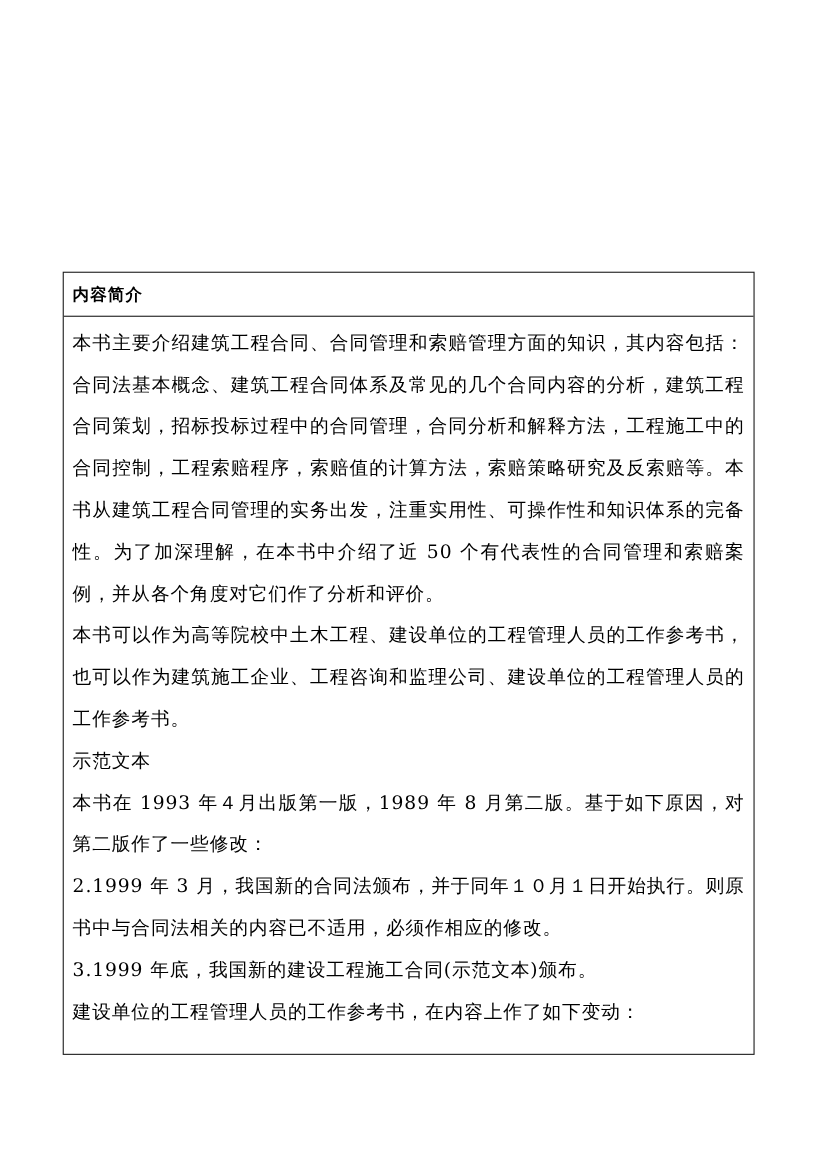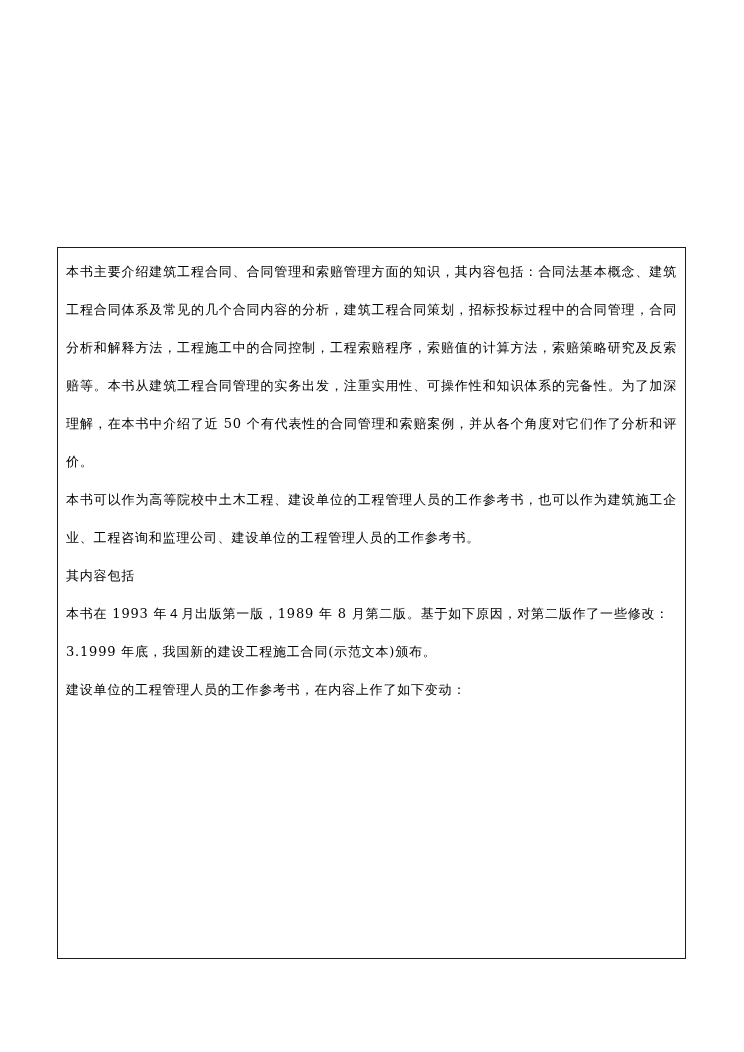--- a/index.html
+++ b/index.html
@@ -30,46 +30,50 @@
     border-bottom: 1px solid #1c1c1c;
     padding: 10px 8px 9px 8px;
     font-size: 15px;
     font-weight: bold;
     letter-spacing: 1px;
     line-height: 20px;
   }
   .body-cell {
     box-sizing: border-box;
     padding: 5px 8px 12px 8px;
-    font-size: 13px;
+    font-size: 17px;
   }
   .body-cell p {
     margin: 0;
     line-height: 38px;
     letter-spacing: 0.8px;
     text-align: justify;
     text-justify: inter-ideograph;
     text-align-last: left;
     word-break: break-all;
   }
 </style>
 </head>
 <body>
 
 <div class="doc-table">
+  <div class="header-cell">
+    <span>内容简介</span>
+  </div>
   <div class="body-cell">
 
       <p>本书主要介绍建筑工程合同、合同管理和索赔管理方面的知识，其内容包括：合同法基本概念、建筑工程合同体系及常见的几个合同内容的分析，建筑工程合同策划，招标投标过程中的合同管理，合同分析和解释方法，工程施工中的合同控制，工程索赔程序，索赔值的计算方法，索赔策略研究及反索赔等。本书从建筑工程合同管理的实务出发，注重实用性、可操作性和知识体系的完备性。为了加深理解，在本书中介绍了近 50 个有代表性的合同管理和索赔案例，并从各个角度对它们作了分析和评价。</p>
 
       <p>本书可以作为高等院校中土木工程、建设单位的工程管理人员的工作参考书，也可以作为建筑施工企业、工程咨询和监理公司、建设单位的工程管理人员的工作参考书。</p>
 
-      <p>其内容包括</p>
+      <p>示范文本</p>
 
       <p>本书在 1993 年４月出版第一版，1989 年 8 月第二版。基于如下原因，对第二版作了一些修改：</p>
 
 
+      <p>2.1999 年 3 月，我国新的合同法颁布，并于同年１０月１日开始执行。则原书中与合同法相关的内容已不适用，必须作相应的修改。</p>
 
       <p>3.1999 年底，我国新的建设工程施工合同(示范文本)颁布。</p>
 
 
       <p>建设单位的工程管理人员的工作参考书，在内容上作了如下变动：</p>
     </div>
 </div>
 
 </body></html>

